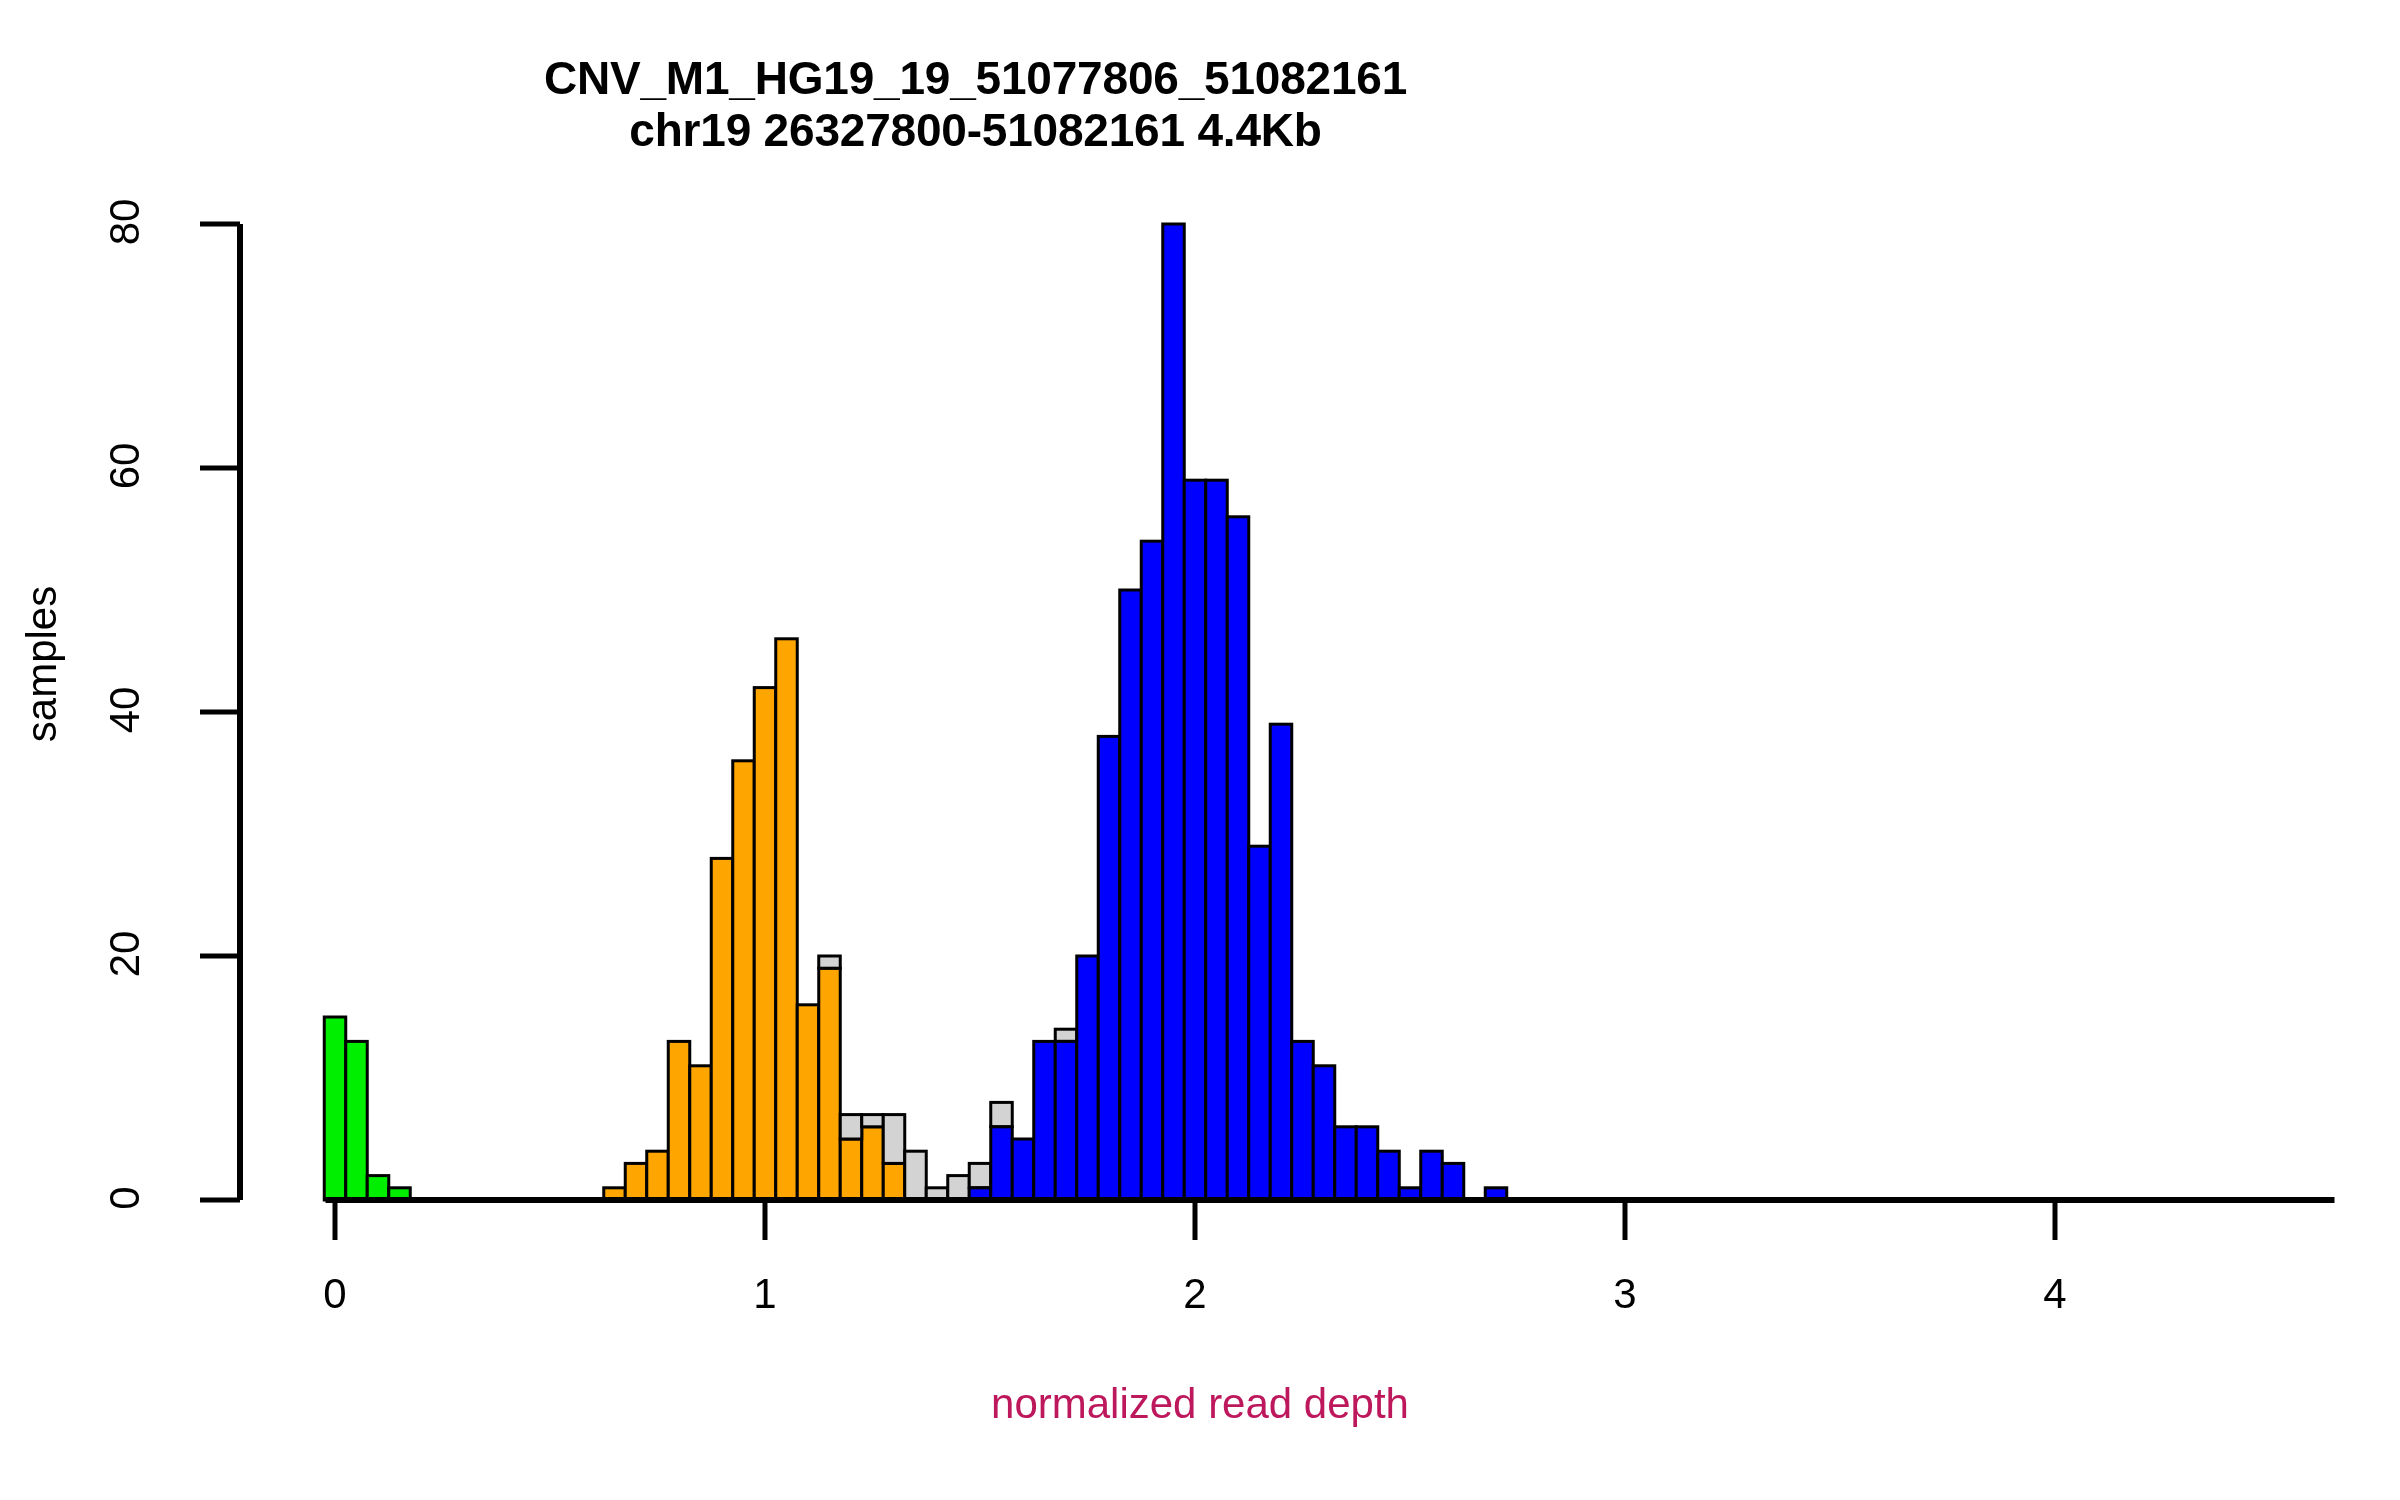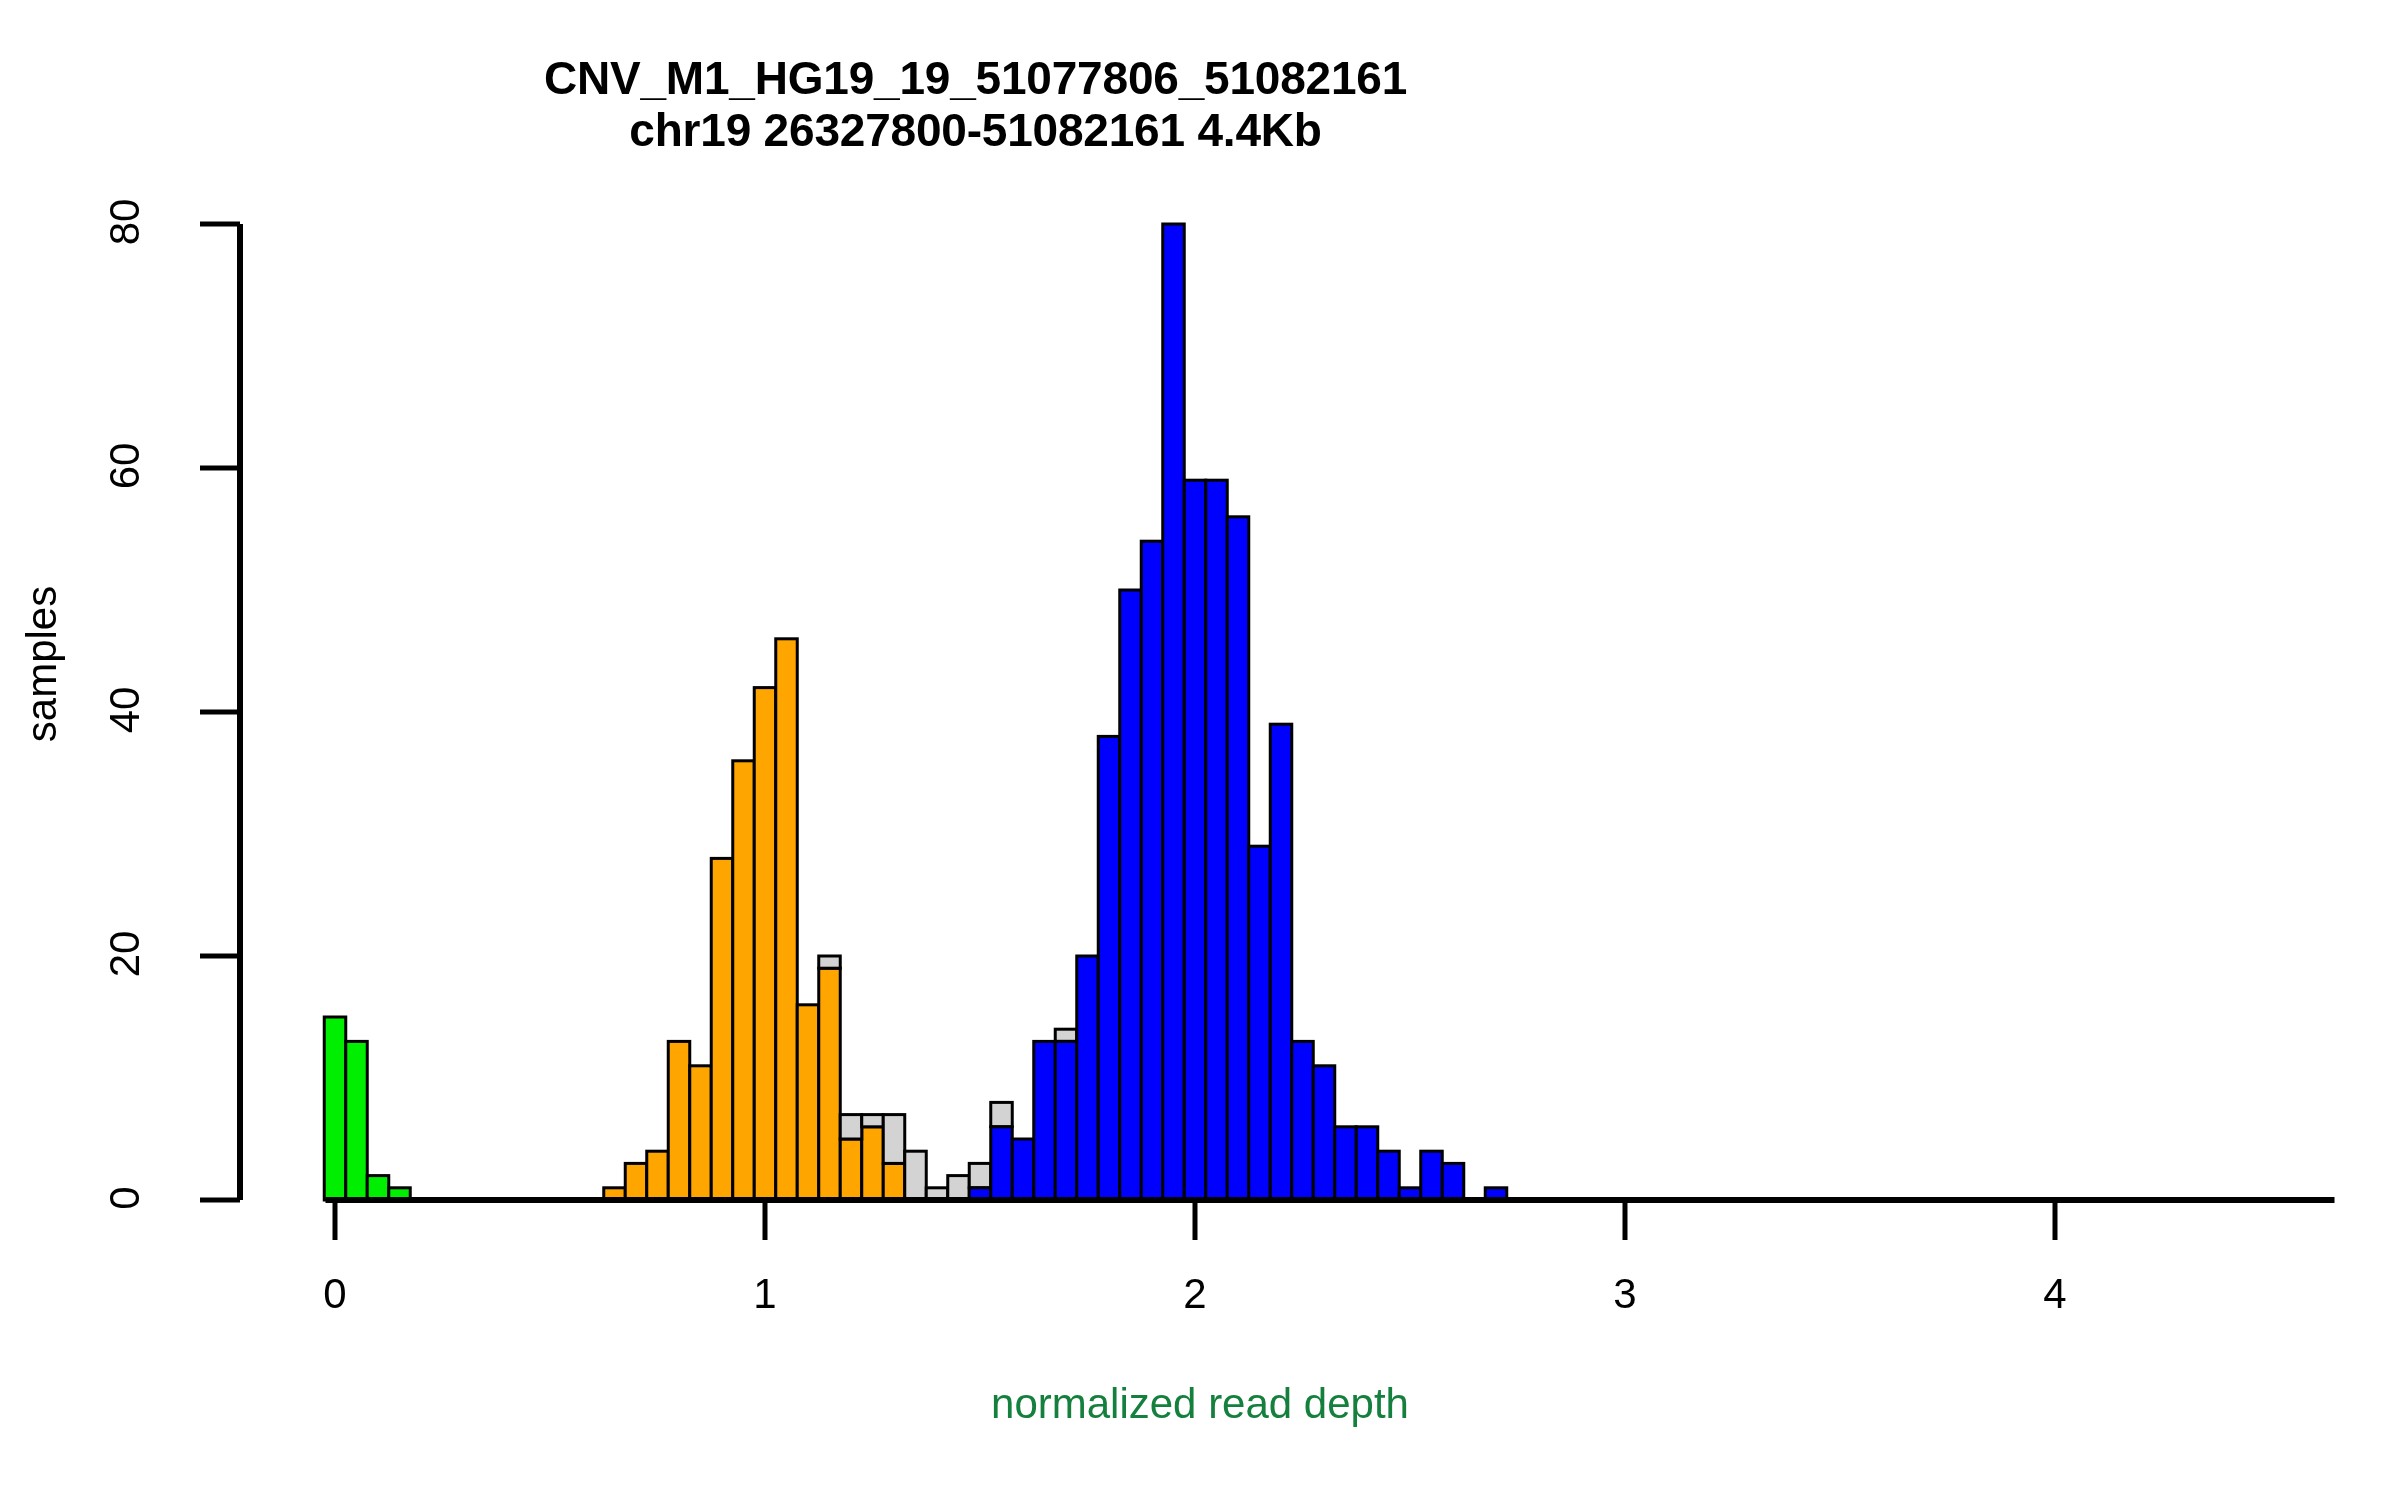--- a/index.html
+++ b/index.html
@@ -48,21 +48,21 @@
     transform-origin: center center;
     white-space: nowrap;
   }
   .xlab {
     position: absolute;
     left: 0;
     top: 1380px;
     width: 2400px;
     text-align: center;
     font-size: 42px;
-    color: #15803d;
+    color: #be185d;
   }
   .ytick-label {
     position: absolute;
     font-size: 42px;
     color: #000;
     transform: rotate(-90deg);
     transform-origin: center center;
     white-space: nowrap;
     text-align: center;
   }

